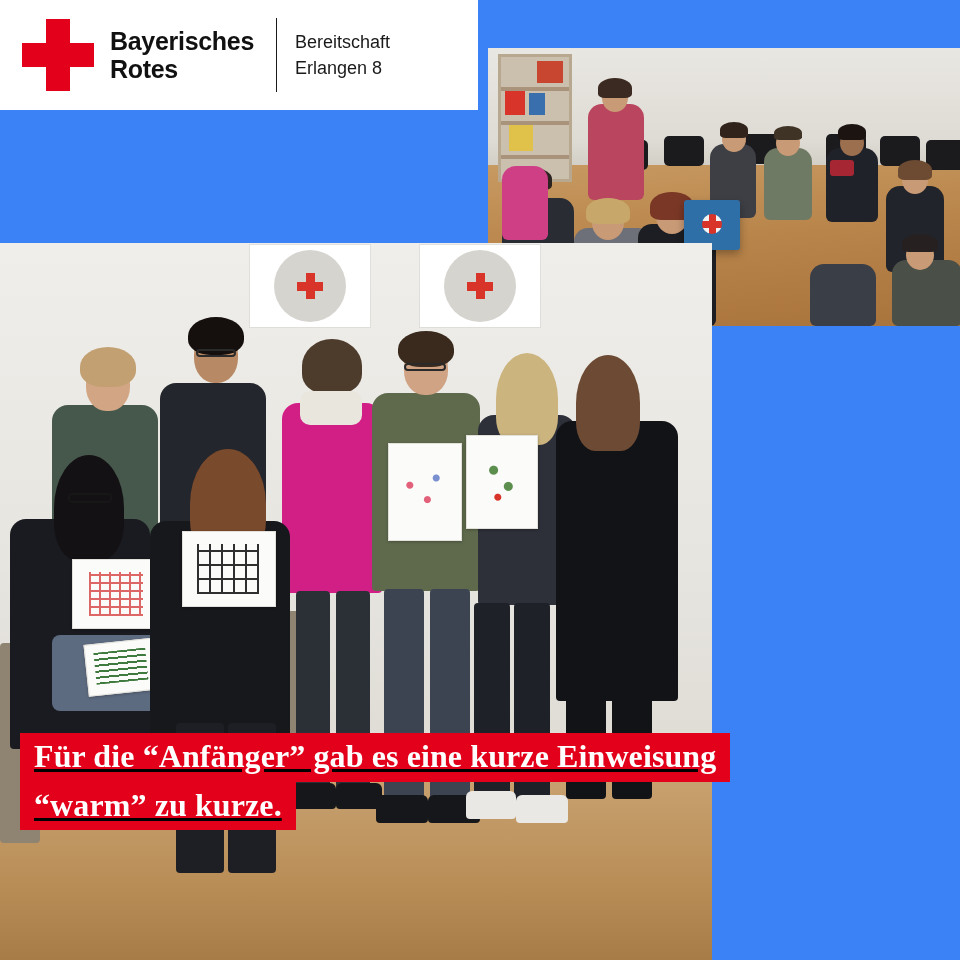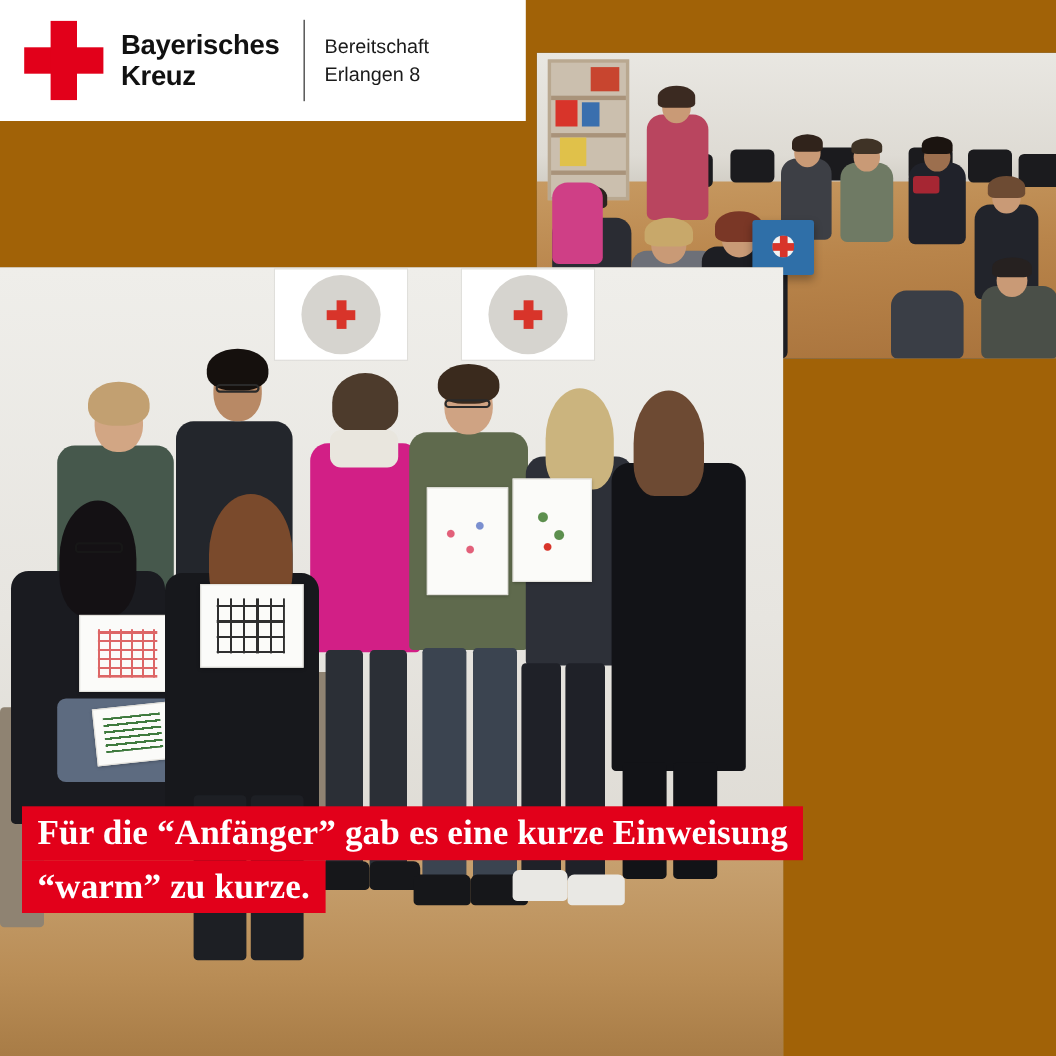--- a/index.html
+++ b/index.html
@@ -7,21 +7,21 @@
     padding: 0;
     background: #ffffff;
   }
   body {
     font-family: "Liberation Sans", sans-serif;
   }
   #canvas {
     position: relative;
     width: 960px;
     height: 960px;
-    background: #a16207;
+    background: #3b82f6;
     overflow: hidden;
   }
 
   
   .logo-bar {
     position: absolute;
     left: 0;
     top: 0;
     width: 478px;
     height: 110px;
@@ -231,20 +231,21 @@
     background: #9a8d79;
     border-radius: 4px;
   }
 
   
   .caption {
     position: absolute;
     left: 20px;
     top: 733px;
     width: 880px;
+    text-decoration: underline;
   }
   .caption-line {
     display: table;
     background: #e2001a;
     color: #ffffff;
     font-family: "Liberation Serif", serif;
     font-weight: bold;
     font-size: 32px;
     line-height: 1.30;
     padding: 3px 14px 4px 14px;
@@ -257,21 +258,21 @@
 
 <div id="canvas">
 
   <div class="logo-bar">
     <div class="logo-cross">
       <div class="bar-h"></div>
       <div class="bar-v"></div>
     </div>
     <div class="logo-wordmark">
       <div>Bayerisches</div>
-      <div>Kreuz</div>
+      <div>Rotes</div>
     </div>
     <div class="logo-divider"></div>
     <div class="logo-sub">
       <div>Bereitschaft</div>
       <div>Erlangen 8</div>
     </div>
   </div>
 
   <div class="photo photo-top">
     <div class="tp-wall"></div>

